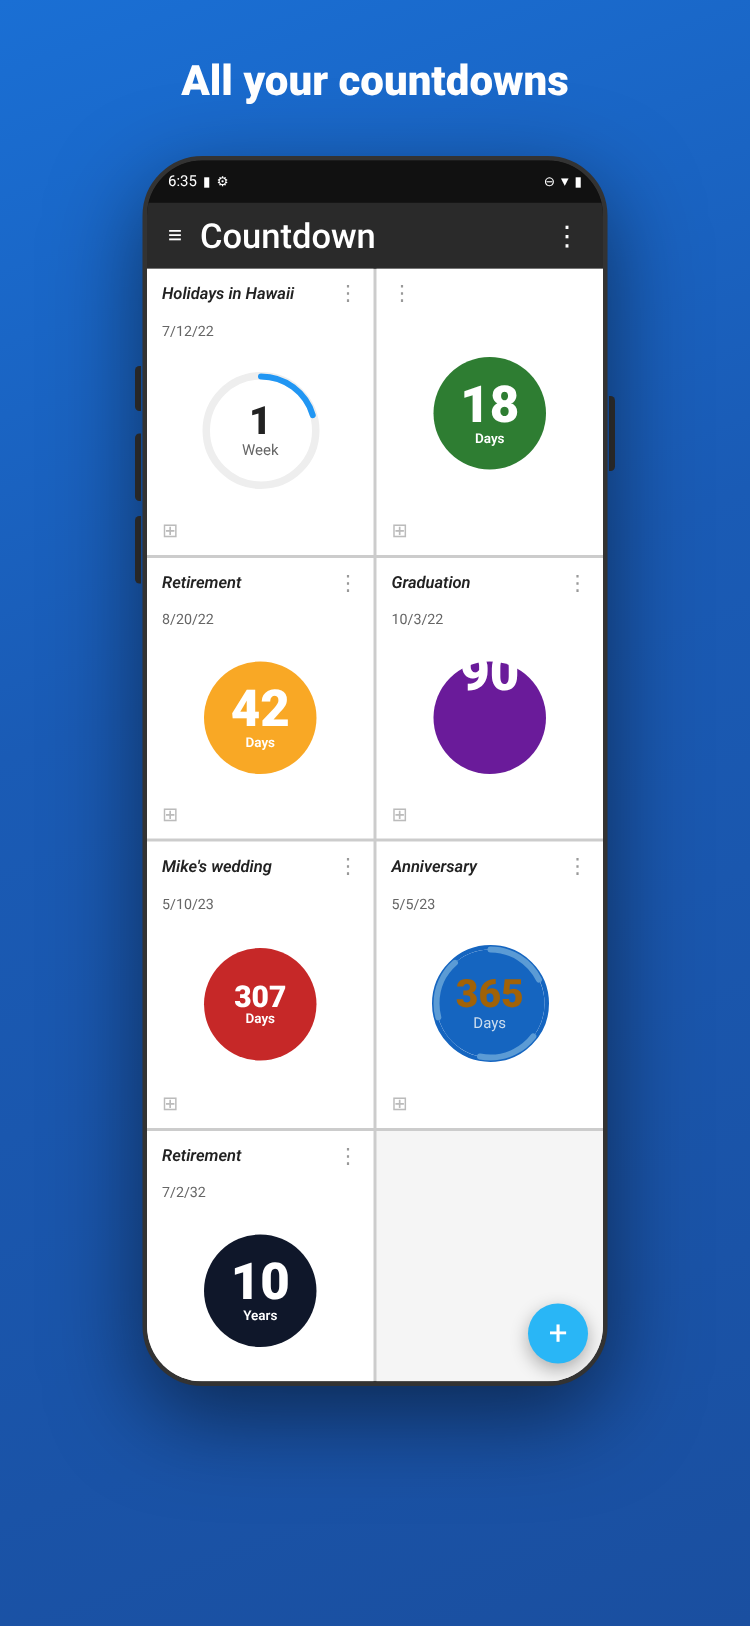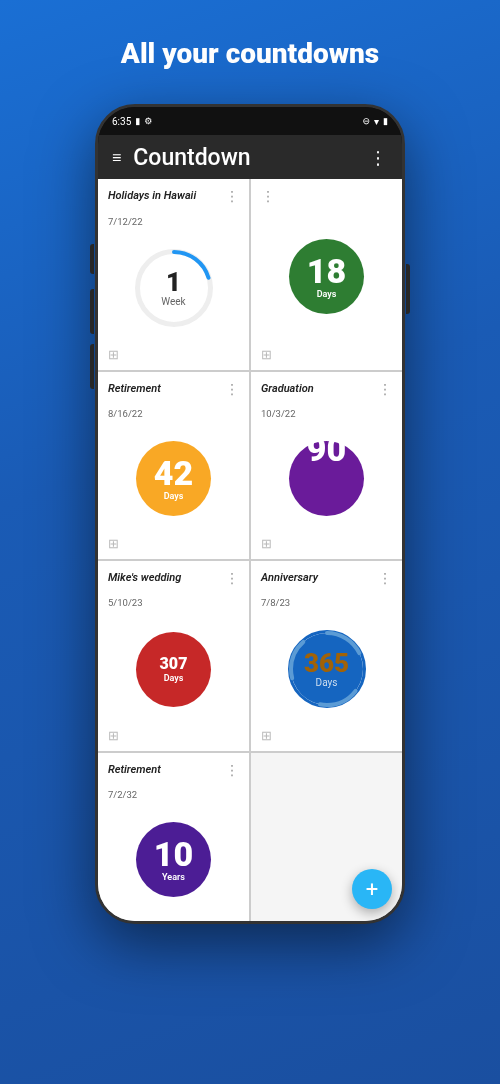--- a/index.html
+++ b/index.html
@@ -344,21 +344,21 @@
           </div>
           <div class="card-footer">
             <span class="widget-icon">⊞</span>
           </div>
         </div>
 
         <div class="card">
           <div class="card-header">
             <div>
               <div class="card-title">Retirement</div>
-              <div class="card-date">8/16/22</div>
+              <div class="card-date">8/20/22</div>
             </div>
             <span class="card-dots">⋮</span>
           </div>
           <div class="card-body">
             <div class="circle" style="background:#f9a825;justify-content:center;">
               <span class="circle-number">42</span>
               <span class="circle-label">Days</span>
             </div>
           </div>
           <div class="card-footer">
@@ -388,34 +388,34 @@
         <div class="card">
           <div class="card-header">
             <div>
               <div class="card-title">Mike's wedding</div>
               <div class="card-date">5/10/23</div>
             </div>
             <span class="card-dots">⋮</span>
           </div>
           <div class="card-body">
             <div class="circle" style="background:#c62828;">
-              <span class="circle-number" style="font-size:16px;">307</span>
+              <span class="circle-number" style="font-size:20px;">307</span>
               <span class="circle-label">Days</span>
             </div>
           </div>
           <div class="card-footer">
             <span class="widget-icon">⊞</span>
           </div>
         </div>
 
         <div class="card">
           <div class="card-header">
             <div>
               <div class="card-title">Anniversary</div>
-              <div class="card-date">7/8/23</div>
+              <div class="card-date">5/5/23</div>
             </div>
             <span class="card-dots">⋮</span>
           </div>
           <div class="card-body">
             <div class="circle-outline" style="border-color:#1565c0;">
               <svg class="circle-arc" viewBox="0 0 78 78">
                 <circle cx="39" cy="39" r="36" fill="#1565c0" stroke="none"></circle>
                 <circle cx="39" cy="39" r="36" fill="none" stroke="#5b9bd5" stroke-width="4" stroke-dasharray="40" stroke-dashoffset="0" stroke-linecap="round" transform="rotate(-90 39 39)"></circle>
               </svg>
               <div style="position:relative;z-index:1;display:flex;flex-direction:column;align-items:center;">
@@ -431,21 +431,21 @@
 
         <div class="card">
           <div class="card-header">
             <div>
               <div class="card-title">Retirement</div>
               <div class="card-date">7/2/32</div>
             </div>
             <span class="card-dots">⋮</span>
           </div>
           <div class="card-body">
-            <div class="circle" style="background:#4c1d95;">
+            <div class="circle" style="background:#0f172a;">
               <span class="circle-number">10</span>
               <span class="circle-label">Years</span>
             </div>
           </div>
         </div>
 
         <div class="card card-half" style="position:relative;">
           <div class="fab" style="position:absolute;bottom:12px;right:10px;width:40px;height:40px;font-size:22px;">+</div>
         </div>
 

